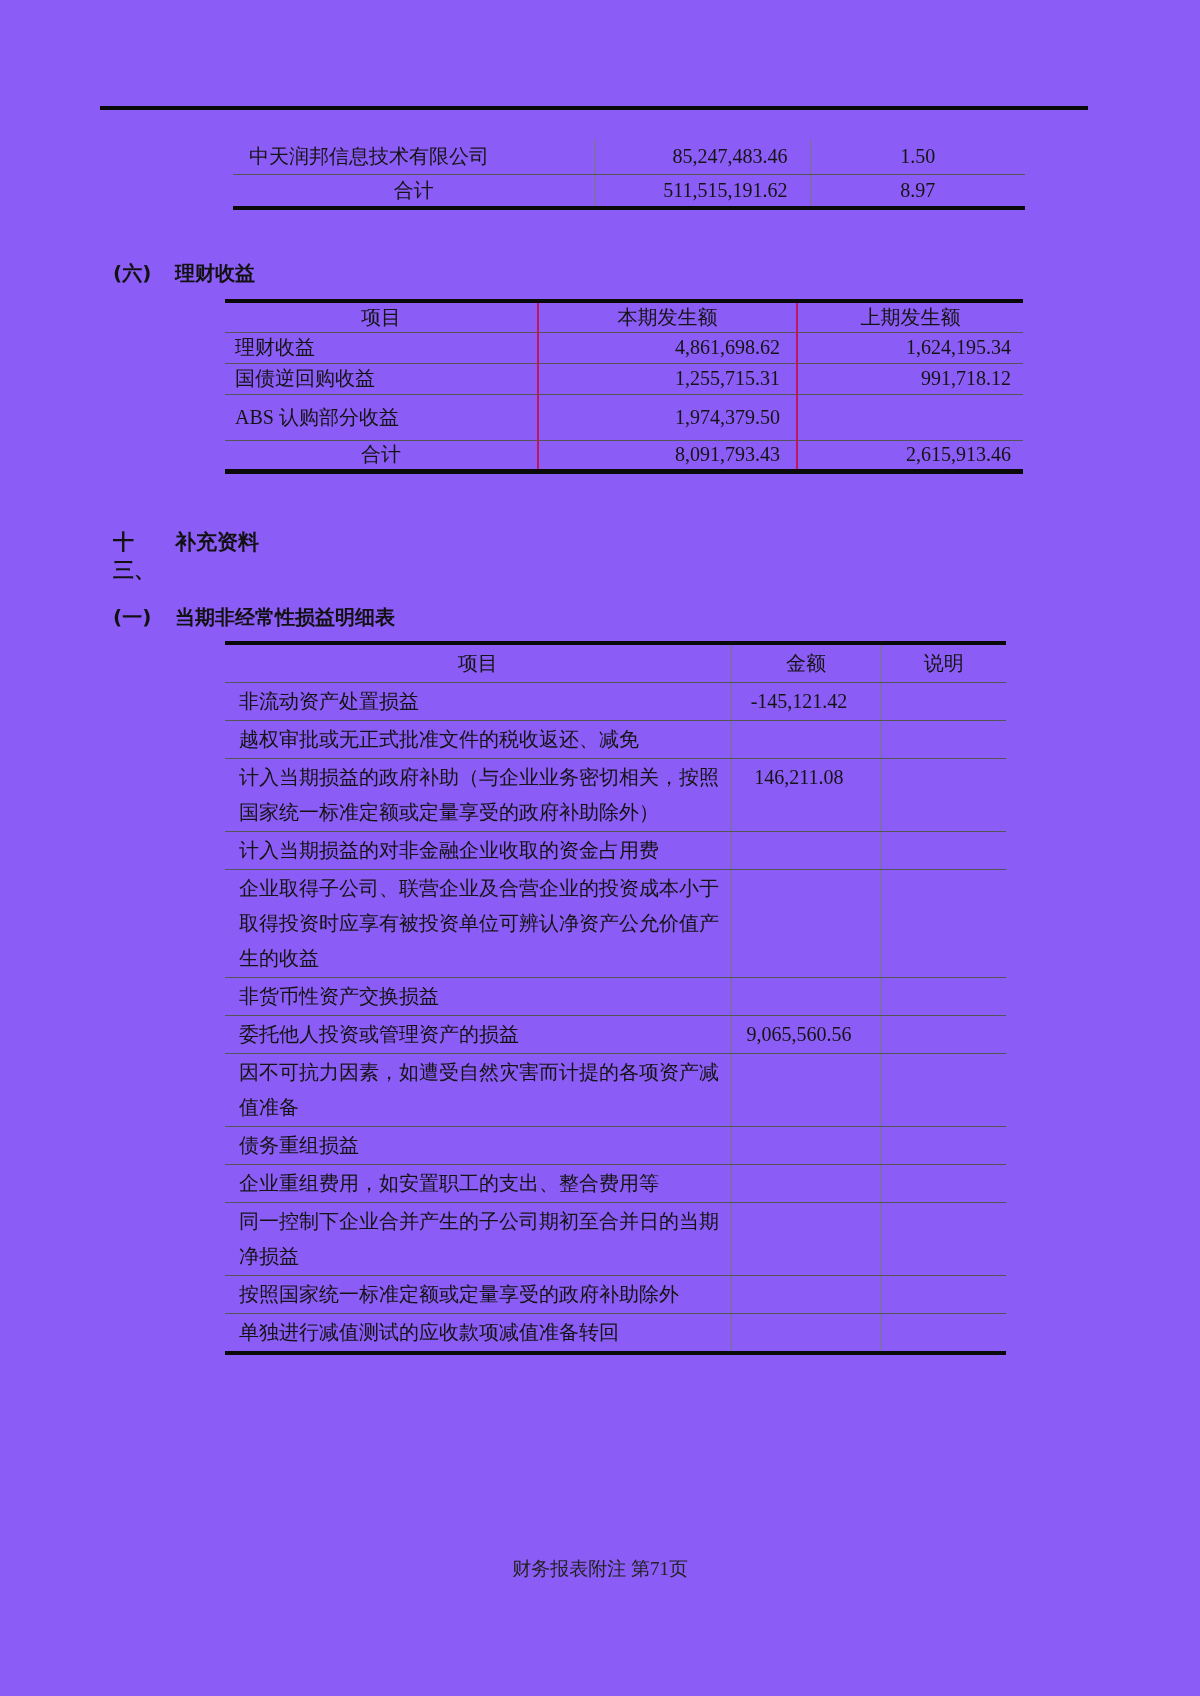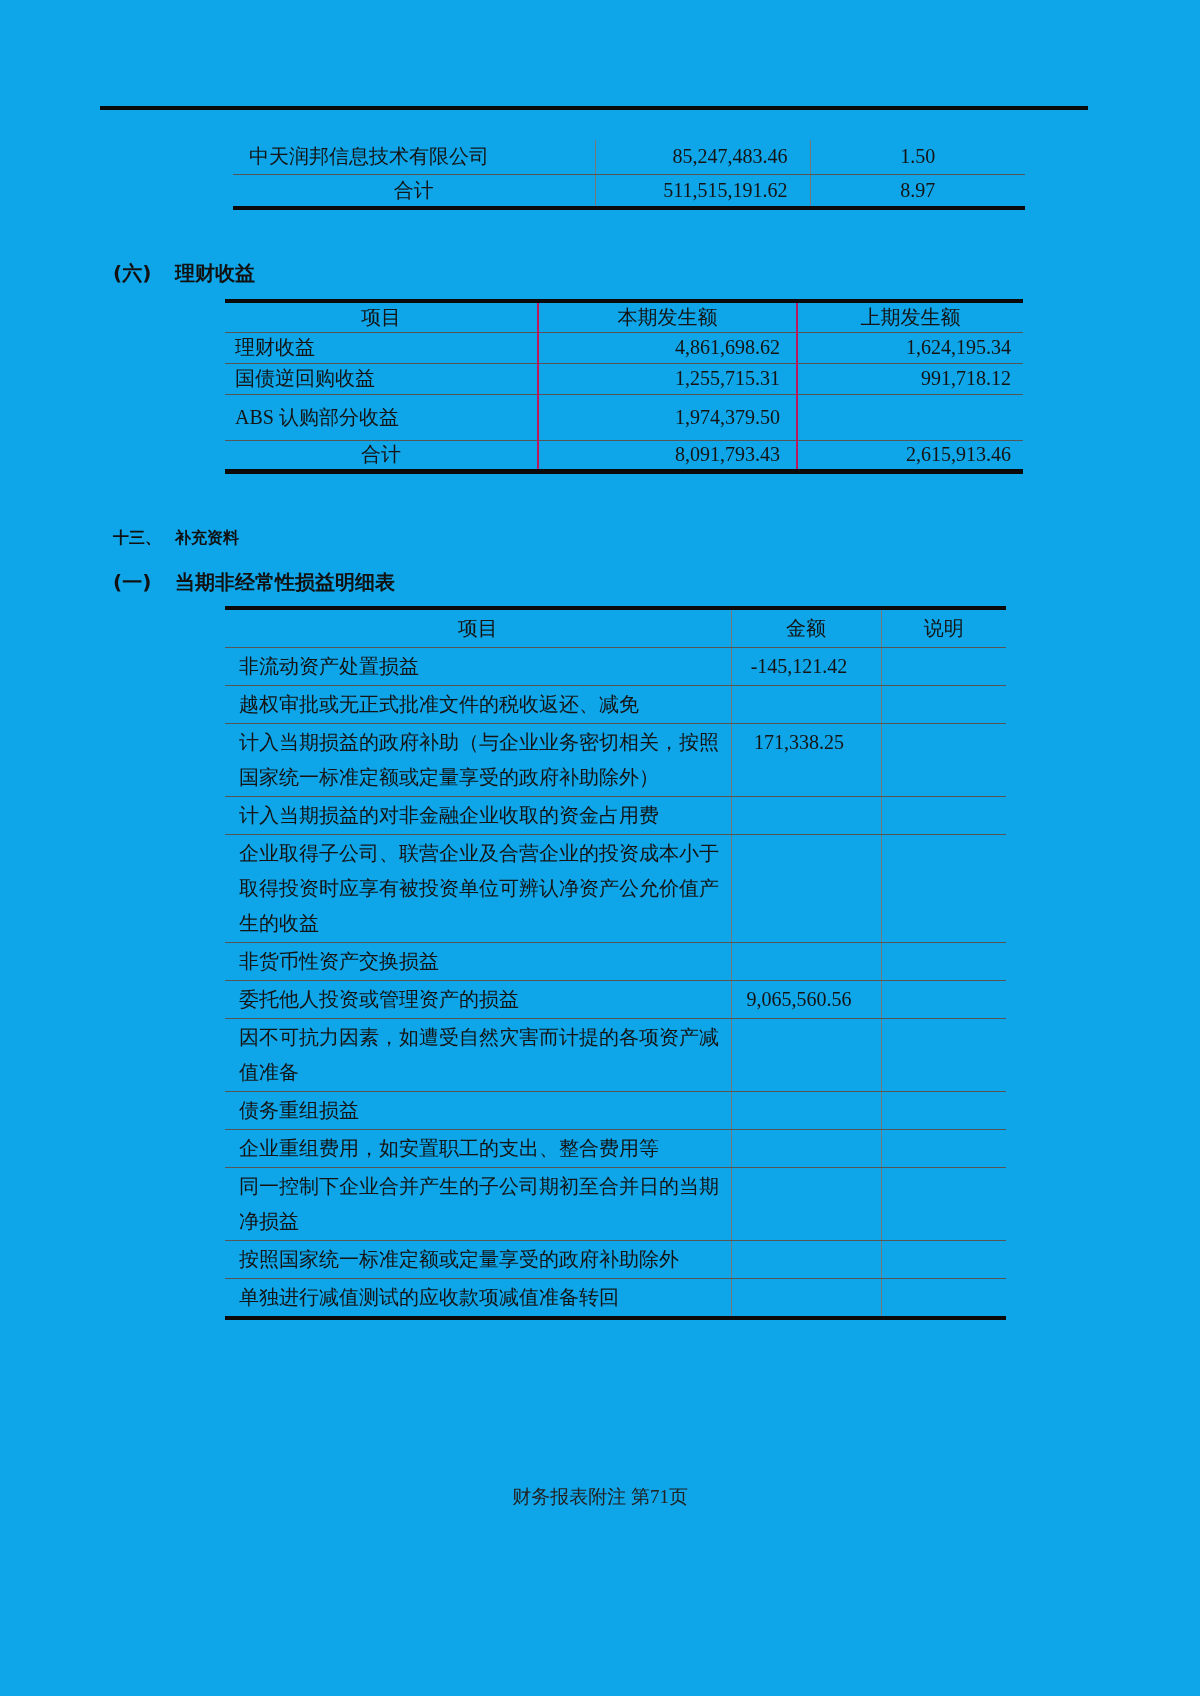--- a/index.html
+++ b/index.html
@@ -1,21 +1,21 @@
 <!DOCTYPE html>
 <html><head>
 <meta charset="utf-8">
 <style>
   * { margin:0; padding:0; box-sizing:border-box; }
   html,body { background:#e8e8e8; }
   .page {
     position:relative;
     width:1200px; height:1696px;
     margin:0 auto;
-    background:#0ea5e9;
+    background:#8b5cf6;
     color:#141414;
     font-family:"Liberation Serif","DejaVu Serif",serif;
     font-size:20px;
     overflow:hidden;
   }
   .top-rule {
     margin:106px 112px 0 100px;
     border-top:4px solid #0a0a0a;
   }
 
@@ -39,21 +39,21 @@
   
   .heading {
     display:flex;
     margin-left:113px;
     font-family:"DejaVu Sans","Liberation Sans",sans-serif;
     font-weight:bold;
     color:#111;
   }
   .heading .no { width:62px; flex:0 0 62px; }
   .h-invest { margin-top:50px; font-size:20px; }
-  .h-supp   { margin-top:54px; font-size:16px; }
+  .h-supp   { margin-top:54px; font-size:21px; }
   .h-supp .no { width:62px; flex:0 0 62px; }
   .h-detail { margin-top:20px; font-size:20px; }
 
   
   .tbl-b {
     margin:12px 0 0 225px;
     width:798px;
     border-top:4px solid #0a0a0a;
     border-bottom:5px solid #0a0a0a;
   }
@@ -82,21 +82,21 @@
   }
   .tbl-c tr:last-child td { border-bottom:none; }
   .tbl-c td + td { border-left:1px solid #777; }
   .tbl-c .c-item { width:506px; padding-left:14px; padding-right:10px; }
   .tbl-c .c-amt  { width:150px; text-align:center; padding-right:14px; }
   .tbl-c .c-note { width:125px; text-align:center; }
   .tbl-c tr.head td { text-align:center; padding-left:0; padding-right:0; }
 
   .footer {
     position:absolute;
-    left:0; top:1484px;
+    left:0; top:1556px;
     width:100%;
     text-align:center;
     font-size:19px;
     color:#222;
   }
 </style>
 </head>
 <body>
 
 <div class="page">
@@ -175,21 +175,21 @@
         <td class="c-amt">-145,121.42</td>
         <td class="c-note"></td>
       </tr>
       <tr>
         <td class="c-item">越权审批或无正式批准文件的税收返还、减免</td>
         <td class="c-amt"></td>
         <td class="c-note"></td>
       </tr>
       <tr>
         <td class="c-item">计入当期损益的政府补助（与企业业务密切相关，按照国家统一标准定额或定量享受的政府补助除外）</td>
-        <td class="c-amt">171,338.25</td>
+        <td class="c-amt">146,211.08</td>
         <td class="c-note"></td>
       </tr>
       <tr>
         <td class="c-item">计入当期损益的对非金融企业收取的资金占用费</td>
         <td class="c-amt"></td>
         <td class="c-note"></td>
       </tr>
       <tr>
         <td class="c-item">企业取得子公司、联营企业及合营企业的投资成本小于取得投资时应享有被投资单位可辨认净资产公允价值产生的收益</td>
         <td class="c-amt"></td>

